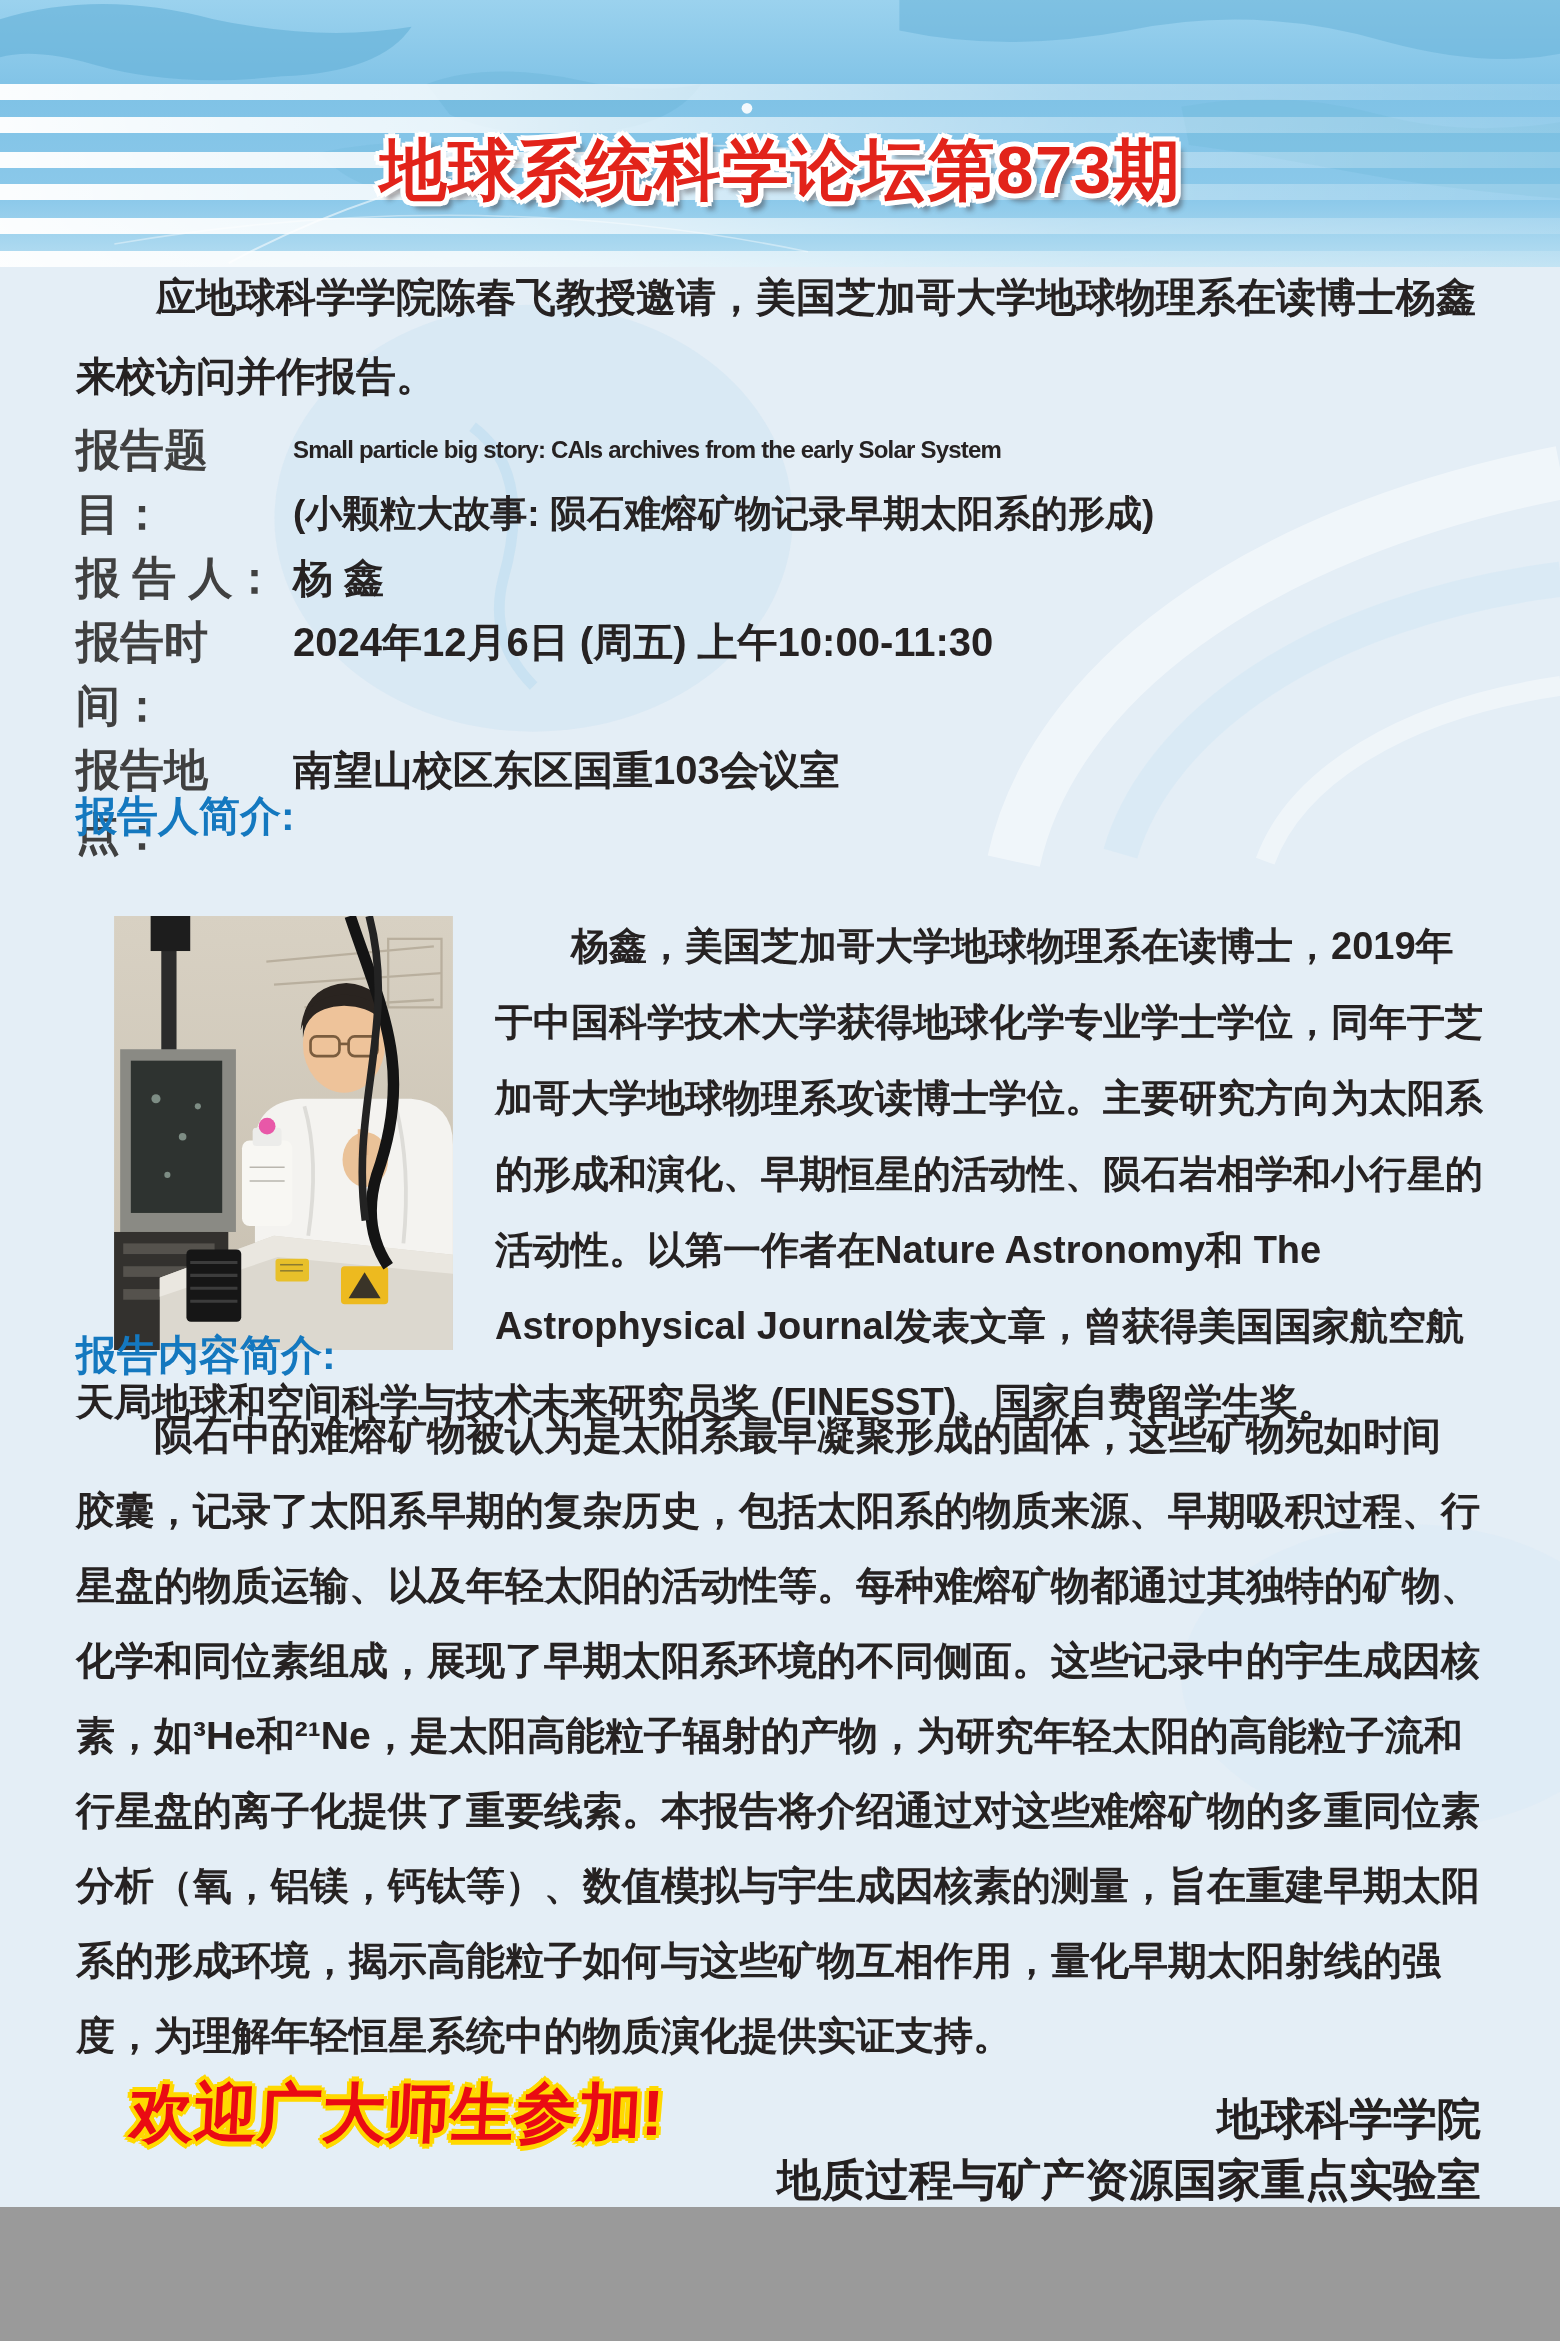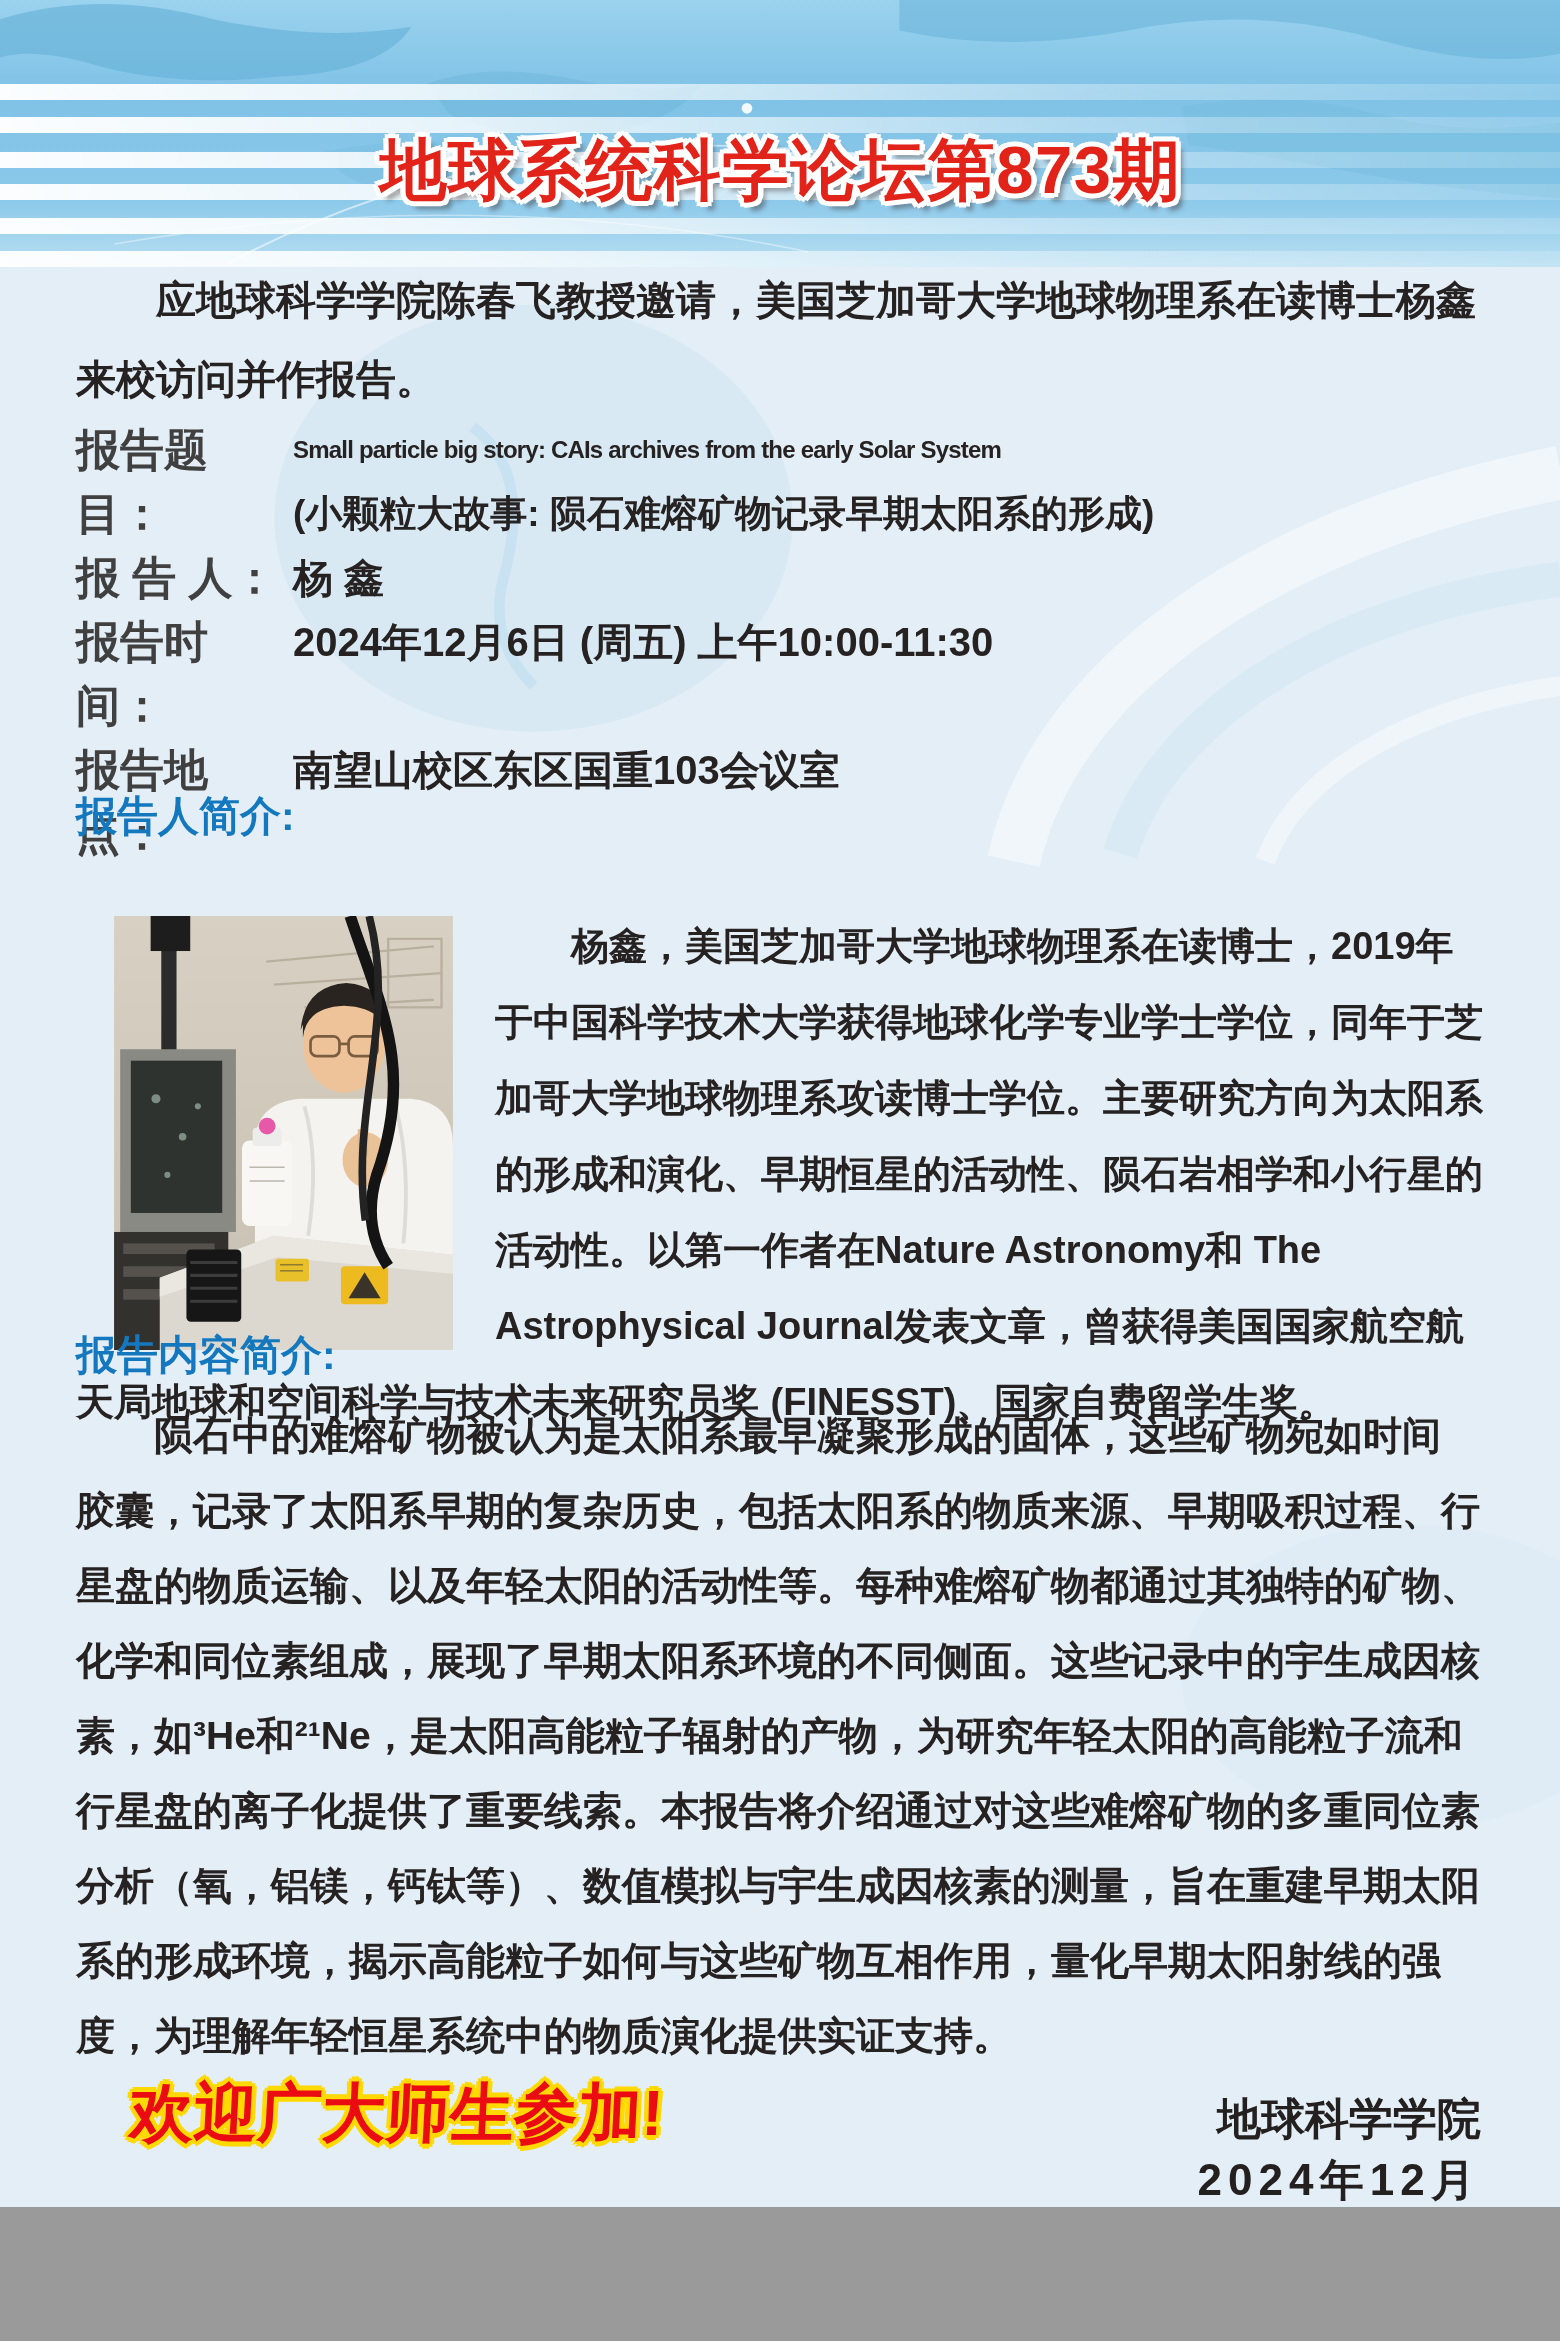--- a/index.html
+++ b/index.html
@@ -21,21 +21,21 @@
   
   .title{
     position:absolute;top:128px;left:0;width:1561px;text-align:center;z-index:3;
     font-size:67px;line-height:84px;letter-spacing:1.5px;color:#e2231a;font-weight:900;
     text-shadow:-3.8px -3.8px 0 #fff,3.8px -3.8px 0 #fff,-3.8px 3.8px 0 #fff,3.8px 3.8px 0 #fff,
       -5.3px 0 0 #fff,5.3px 0 0 #fff,0 -5.3px 0 #fff,0 5.3px 0 #fff,
       6.9px 8.4px 5.3px rgba(55,40,40,.45);
   }
   
   .tx{position:absolute;z-index:2;}
-  .intro{top:261px;left:76px;right:72px;font-size:40px;line-height:79px;white-space:pre-line;}
+  .intro{top:261px;left:76px;right:72px;font-size:40px;line-height:79px;white-space:pre-line;font-family:Liberation Mono, monospace;}
   .details{top:418px;left:76px;right:72px;}
   .detail-row{display:flex;line-height:64px;}
   .dlabel{flex:0 0 217px;font-size:44px;color:#404040;}
   .dvalue{flex:1;font-size:40px;color:#262222;}
   .dvalue-en{font-size:24px;letter-spacing:-0.8px;white-space:nowrap;line-height:64px;}
   .dvalue-cn{font-size:37px;line-height:64px;}
   .sec-header{font-size:41px;color:#1478bf;}
   .bio-header{top:751px;left:76px;margin-top:38px;}
   .bio{top:832px;left:76px;right:72px;font-size:38px;line-height:76px;white-space:pre-line;text-align:justify;}
   .photo{float:left;width:339px;height:434px;margin:7.6px 42px 0 38px;}
@@ -203,18 +203,19 @@
 素，如³He和²¹Ne，是太阳高能粒子辐射的产物，为研究年轻太阳的高能粒子流和
 行星盘的离子化提供了重要线索。本报告将介绍通过对这些难熔矿物的多重同位素
 分析（氧，铝镁，钙钛等）、数值模拟与宇生成因核素的测量，旨在重建早期太阳
 系的形成环境，揭示高能粒子如何与这些矿物互相作用，量化早期太阳射线的强
 度，为理解年轻恒星系统中的物质演化提供实证支持。</div>
 
   <div class="tx welcome">欢迎广大师生参加!</div>
 
   <div class="tx footer-block">
     <div>地球科学学院</div>
+    <div>地质过程与矿产资源国家重点实验室</div>
     <div class="footer-date">2024年12月</div>
   </div>
 
   <div class="bottom-bar"></div>
 </div>
 
 
 </body></html>

